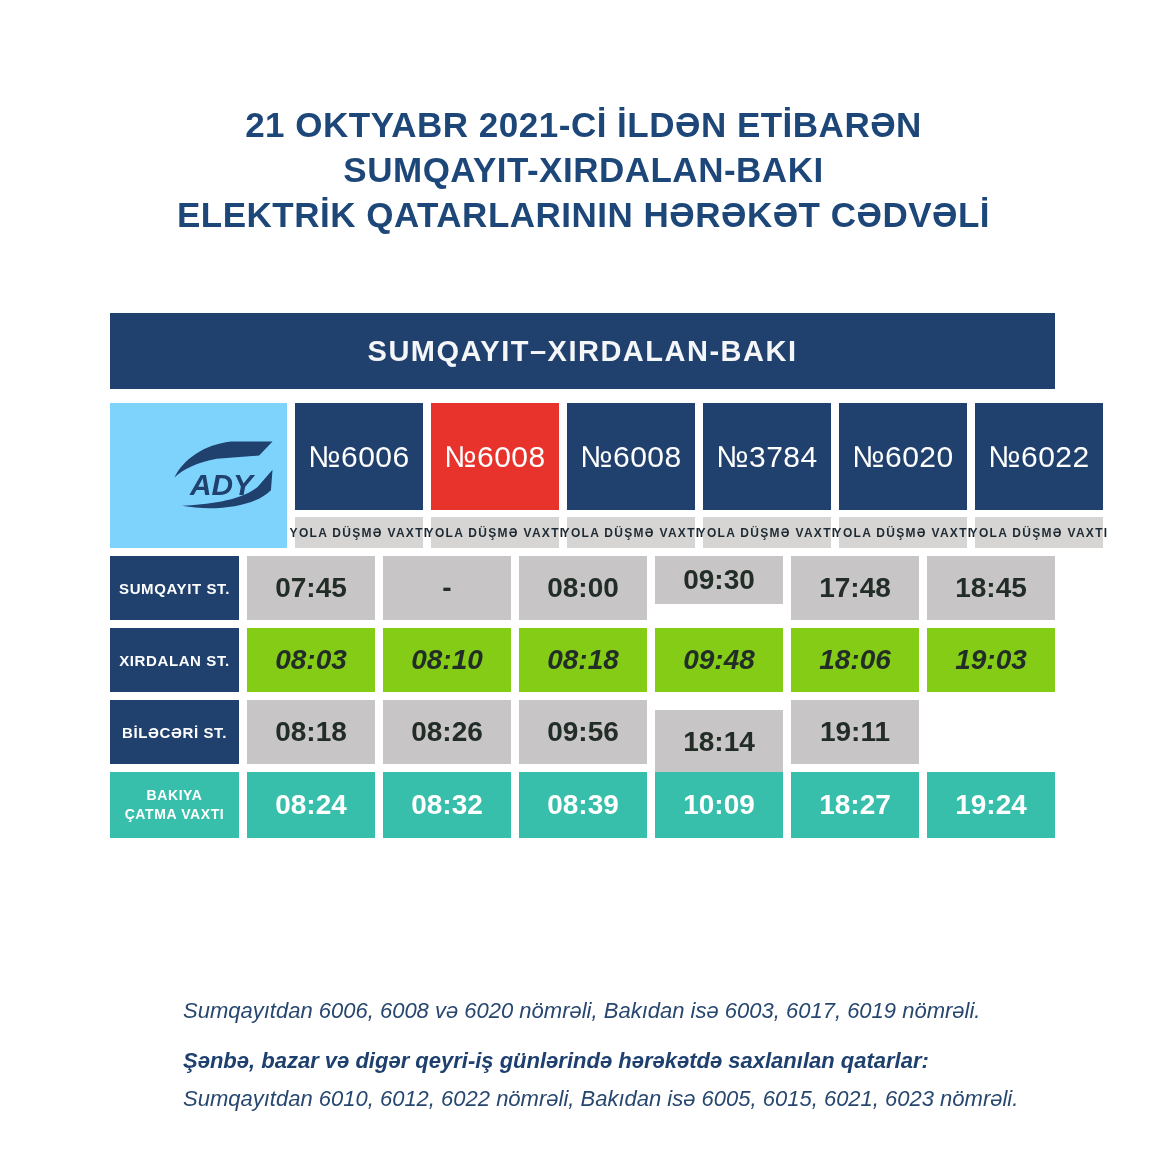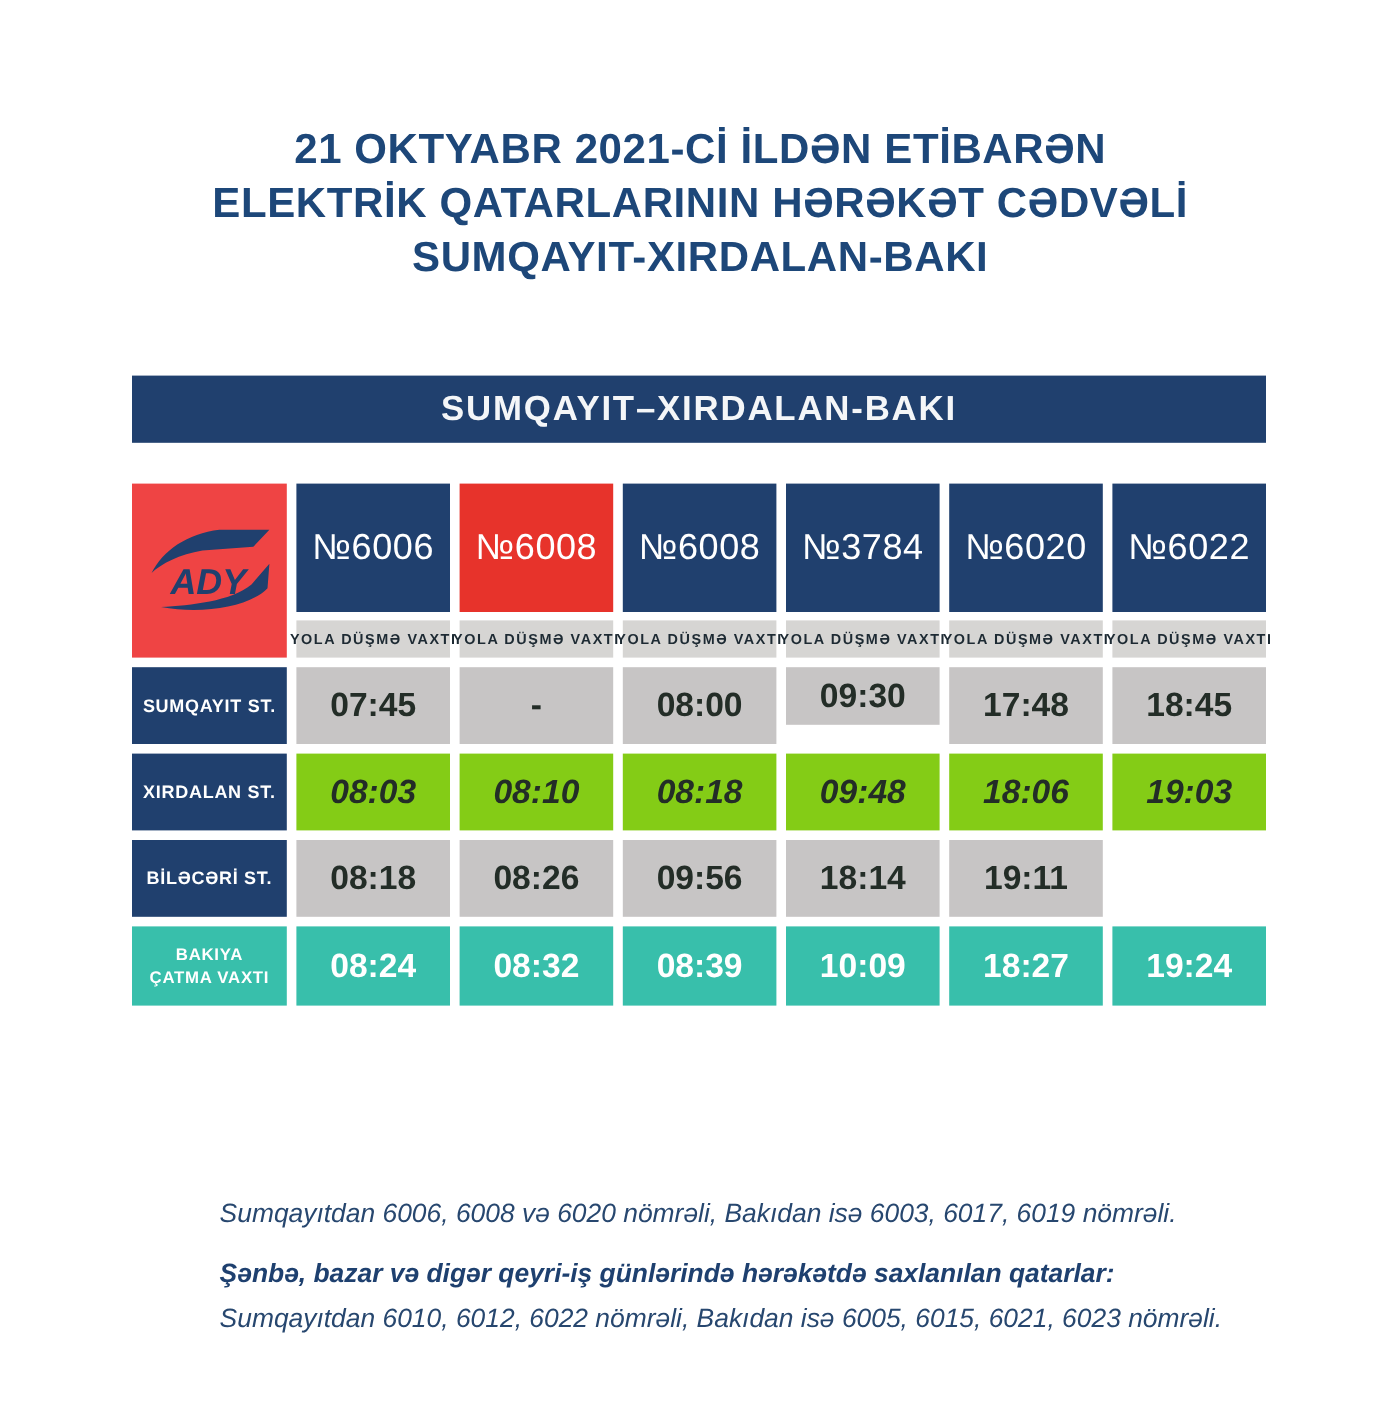--- a/index.html
+++ b/index.html
@@ -4,26 +4,26 @@
 <style>
   html,body{margin:0;padding:0;background:#ffffff;}
   #page{position:relative;width:1167px;height:1168px;background:#ffffff;overflow:hidden;
         font-family:"Liberation Sans", sans-serif;border-radius:28px;}
 
   
   #title{position:absolute;top:102px;left:0;width:1167px;text-align:center;
          color:#1d4779;font-weight:bold;font-size:35px;line-height:45px;letter-spacing:0.5px;}
 
   
-  #banner{position:absolute;top:313px;left:110px;width:945px;height:56px;background:#20406e;
+  #banner{position:absolute;top:313px;left:110px;width:945px;height:76px;background:#20406e;
           display:flex;align-items:center;justify-content:center;color:#f4f6f8;
           font-size:29px;font-weight:bold;letter-spacing:1.5px;}
 
   #header-row{position:absolute;top:403px;left:110px;display:flex;gap:8px;}
-  .logo-cell{width:129px;height:145px;background:#ef4444;display:flex;align-items:center;justify-content:center;}
+  .logo-cell{width:129px;height:145px;background:#7dd3fc;display:flex;align-items:center;justify-content:center;padding-left:48px;}
   .train-col{width:128px;display:flex;flex-direction:column;}
   .train-cell{height:107px;background:#20406e;display:flex;align-items:center;justify-content:center;
               color:#ffffff;font-size:30px;font-weight:normal;letter-spacing:0.5px;}
   .train-cell.red{background:#e7332b;}
   .dep-strip{height:31px;margin-top:7px;background:#d6d5d3;display:flex;align-items:center;justify-content:center;
              color:#1d2a33;font-size:12px;font-weight:bold;letter-spacing:1.3px;white-space:nowrap;}
 
   .data-row{position:absolute;left:110px;display:flex;gap:8px;}
   .station-cell{width:129px;display:flex;align-items:center;justify-content:center;text-align:center;
                 background:#20406e;color:#ffffff;font-size:15px;font-weight:bold;letter-spacing:0.6px;line-height:19px;}
@@ -46,22 +46,22 @@
 
   .ady-text{font-weight:bold;}
 </style>
 </head>
 <body>
 
 <div id="page">
 
   <div id="title">
     <div>21 OKTYABR 2021-Cİ İLDƏN ETİBARƏN</div>
+    <div>SUMQAYIT-XIRDALAN-BAKI</div>
     <div>ELEKTRİK QATARLARININ HƏRƏKƏT CƏDVƏLİ</div>
-    <div>SUMQAYIT-XIRDALAN-BAKI</div>
   </div>
 
   <div id="banner">SUMQAYIT–XIRDALAN-BAKI</div>
 
   <div id="header-row">
     <div class="logo-cell">
       <svg width="110" height="100" viewBox="0 0 140 120">
         <path d="M8 62 C 20 38, 46 20, 80 16 L133 16 L116 34 L62 38 C 38 42, 18 52, 8 62 Z" fill="#20406e"></path>
         <path d="M18 98 C 50 96, 92 92, 114 74 L133 52 L131 78 C 112 98, 62 106, 18 98 Z" fill="#20406e"></path>
         <text x="28" y="84" fill="#20406e" font-size="38" font-weight="bold" font-style="italic" font-family="Liberation Sans, sans-serif" class="ady-text">ADY</text>
@@ -112,21 +112,21 @@
         <div class="time-cell" style="height: 64px;">08:18</div>
         <div class="time-cell" style="height: 64px;">09:48</div>
         <div class="time-cell" style="height: 64px;">18:06</div>
         <div class="time-cell" style="height: 64px;">19:03</div>
       </div>
       <div class="data-row row-gray-dark" style="top: 700px; height: 64px;">
         <div class="station-cell">BİLƏCƏRİ ST.</div>
         <div class="time-cell" style="height: 64px;">08:18</div>
         <div class="time-cell" style="height: 64px;">08:26</div>
         <div class="time-cell" style="height: 64px;">09:56</div>
-        <div class="time-cell" style="height: 64px;">18:14</div>
+        <div class="time-cell" style="height: 64px; margin-top: 10px;">18:14</div>
         <div class="time-cell" style="height: 64px;">19:11</div>
       </div>
       <div class="data-row row-arrival" style="top: 772px; height: 66px;">
         <div class="station-cell">BAKIYA ÇATMA VAXTI</div>
         <div class="time-cell" style="height: 66px;">08:24</div>
         <div class="time-cell" style="height: 66px;">08:32</div>
         <div class="time-cell" style="height: 66px;">08:39</div>
         <div class="time-cell" style="height: 66px;">10:09</div>
         <div class="time-cell" style="height: 66px;">18:27</div>
         <div class="time-cell" style="height: 66px;">19:24</div>

